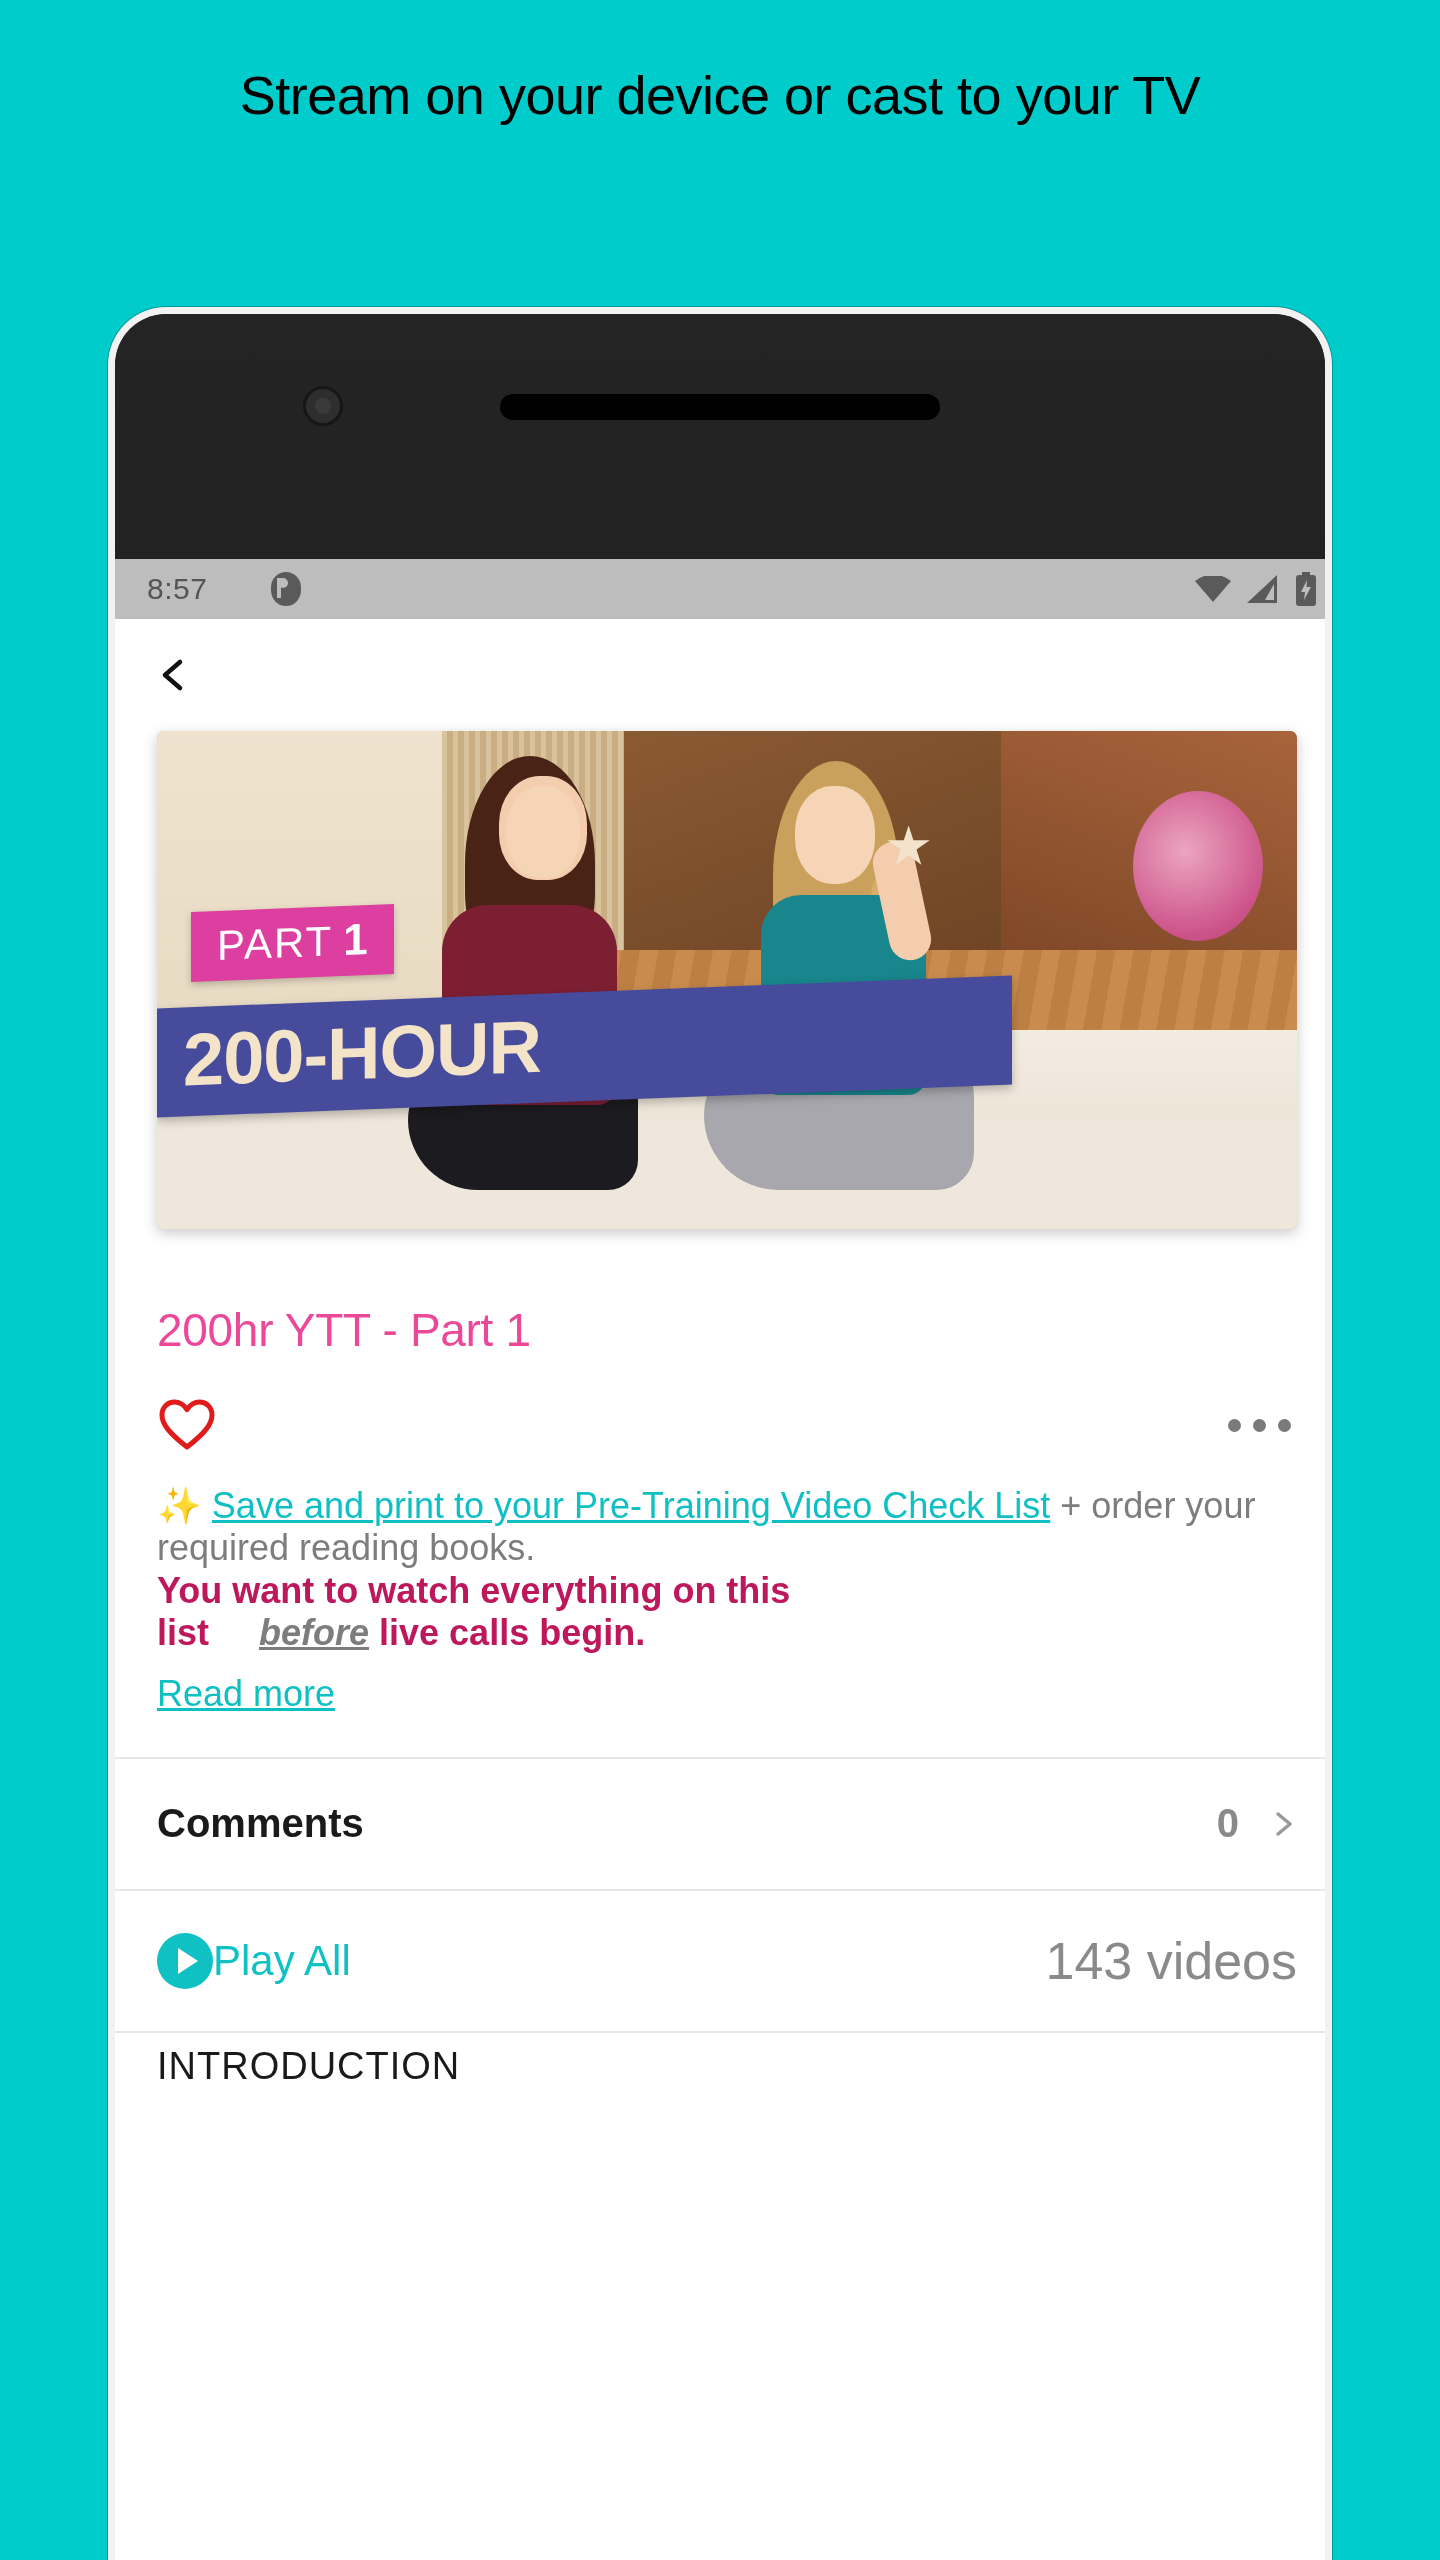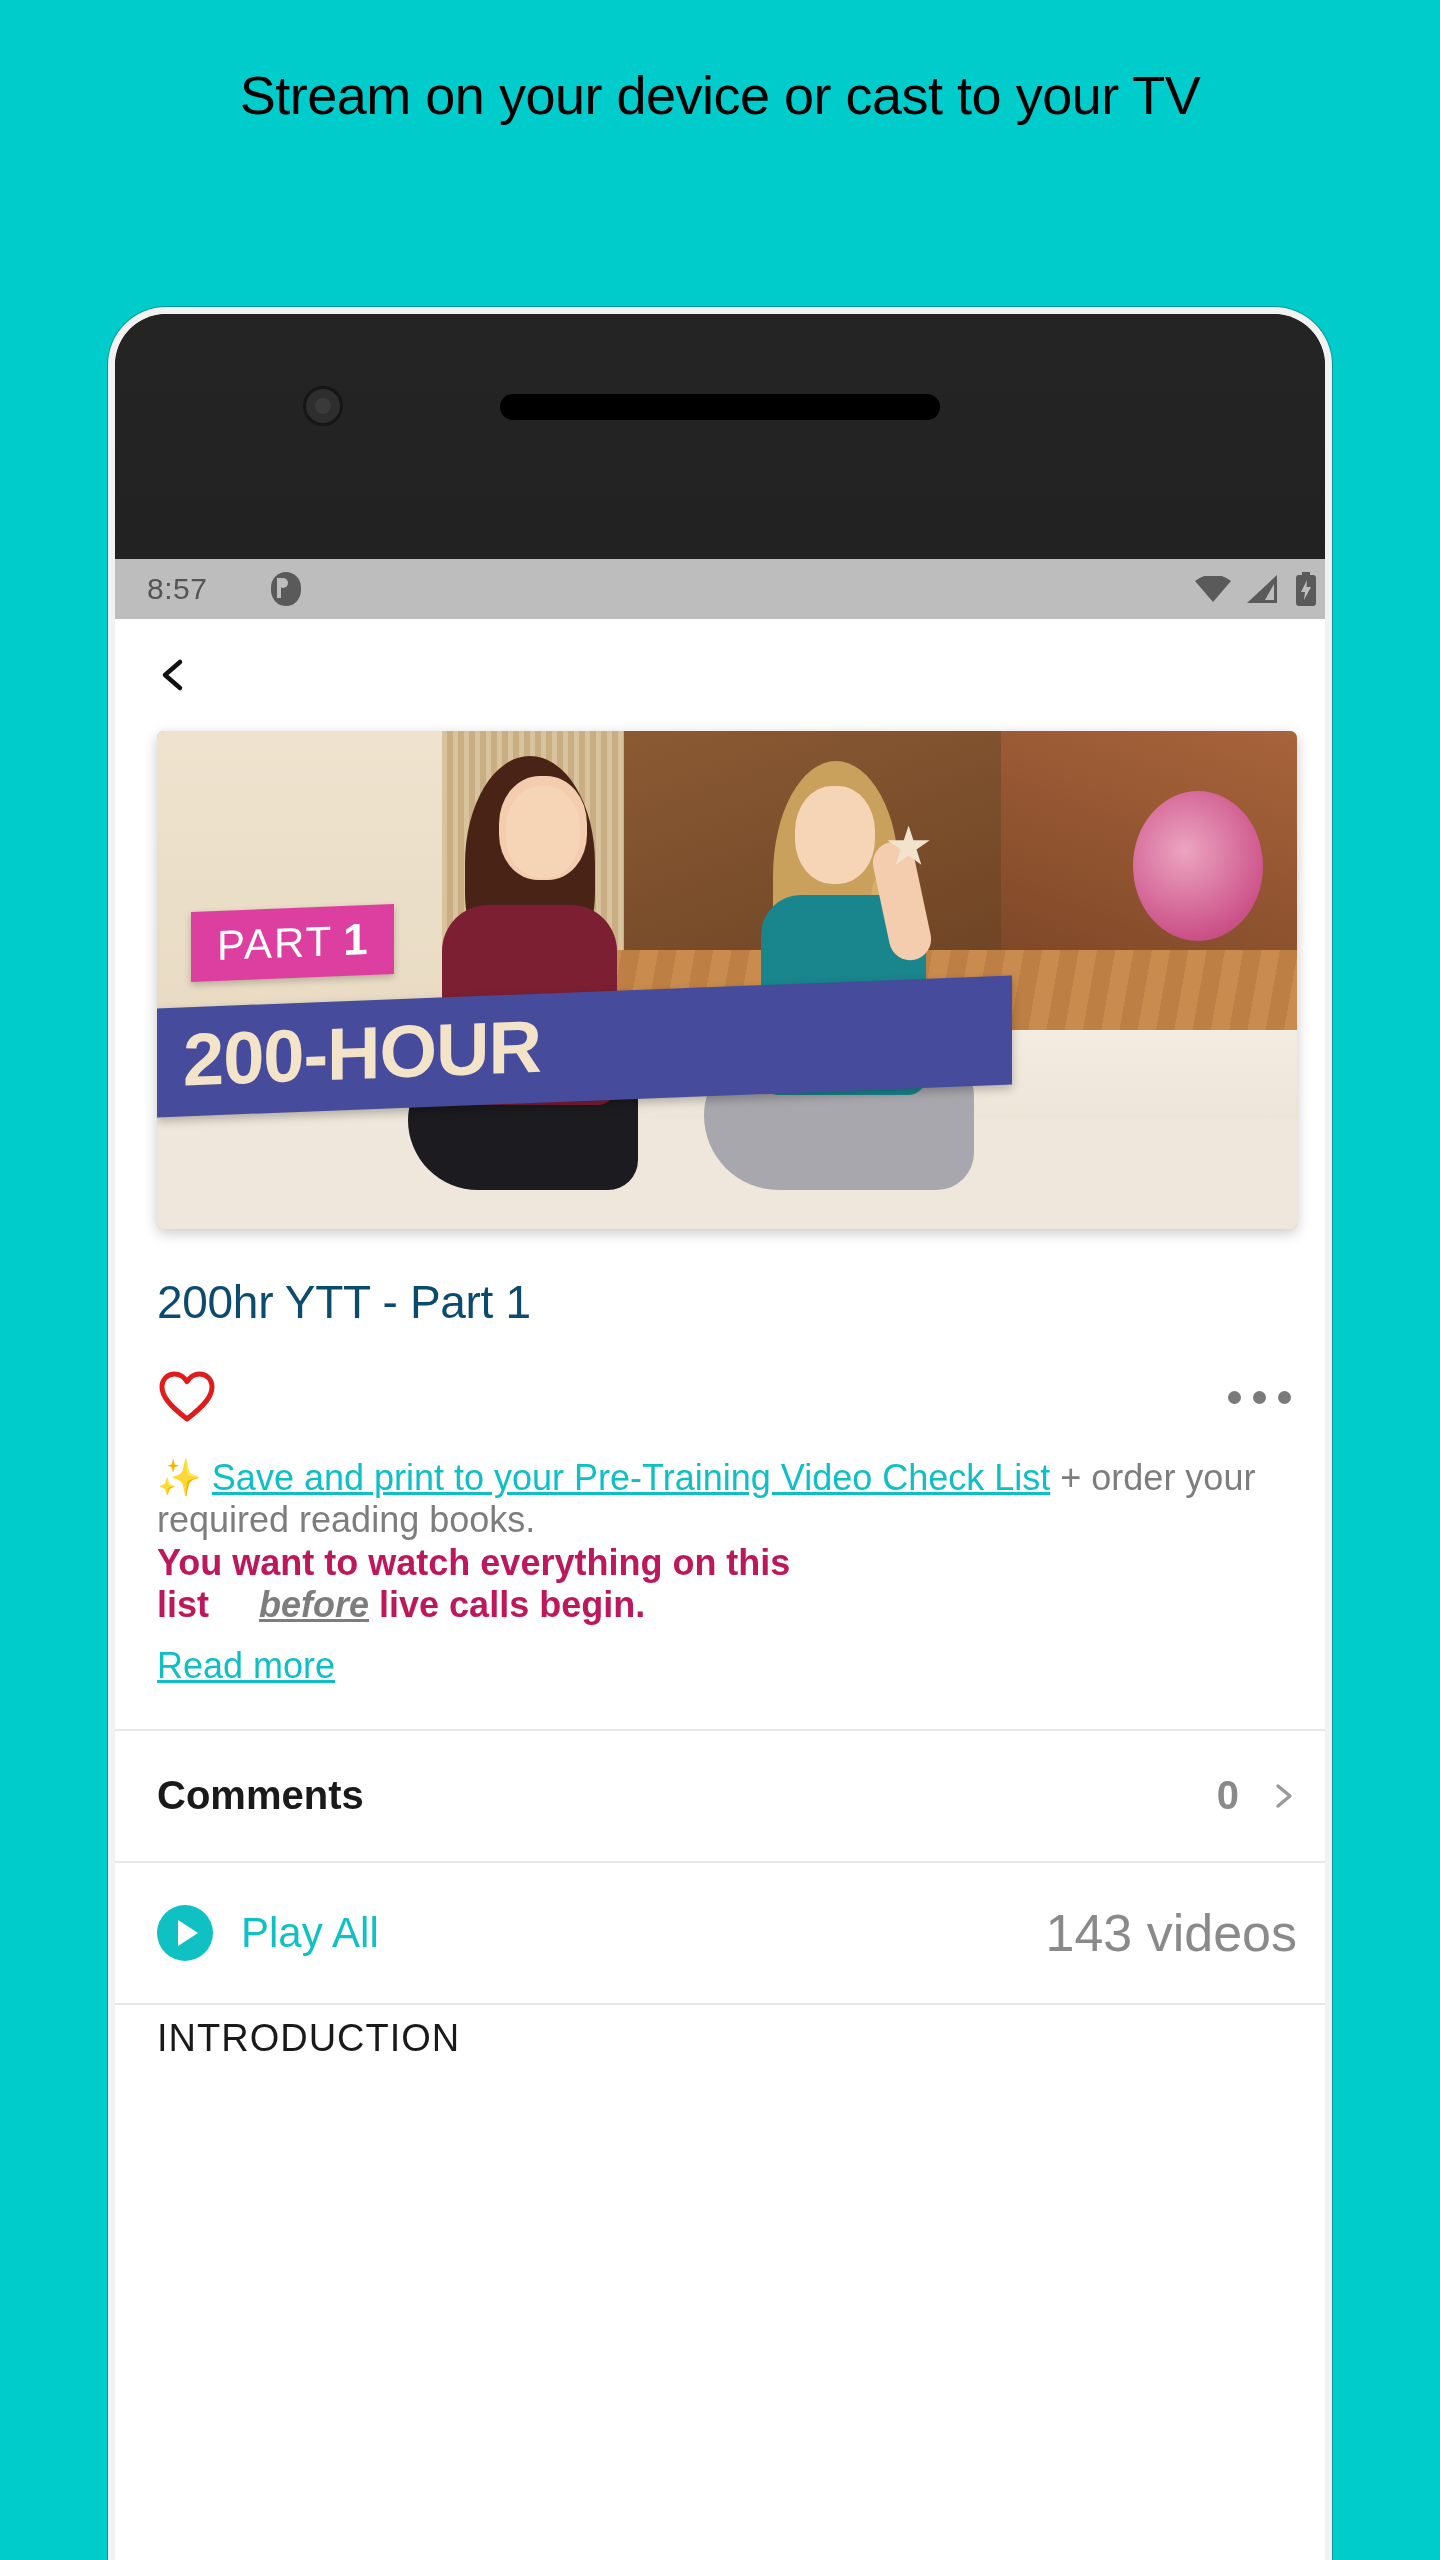--- a/index.html
+++ b/index.html
@@ -185,21 +185,21 @@
     width:75%; padding:10px 0 14px 26px;
     background:#474b9c; transform:skewY(-2.2deg);
     box-shadow:0 4px 10px rgba(0,0,0,.25);
   }
   .badge-hour .t{
     color:#f3e3c9; font-size:74px; font-weight:700; letter-spacing:-1px;
   }
 
   
   .vtitle{
-    padding:46px 42px 0 42px; font-size:46px; color:#0c4a6e; letter-spacing:-0.3px;
+    padding:74px 42px 0 42px; font-size:46px; color:#ec4899; letter-spacing:-0.3px;
   }
 
   
   .actions{
     display:flex; align-items:center; justify-content:space-between;
     padding:42px 48px 0 44px;
   }
   .heart{ width:56px; height:52px; }
   .dots{ display:flex; gap:12px; align-items:center; }
   .dots i{ width:13px; height:13px; border-radius:50%; background:#7a7a7a; display:block; }
@@ -230,21 +230,21 @@
 
   .playrow{ height:140px; display:flex; align-items:center; padding:0 42px; }
   .play-circle{
     width:56px; height:56px; border-radius:50%; background:#10c1c4;
     display:flex; align-items:center; justify-content:center; flex:none;
   }
   .play-tri{
     width:0; height:0; margin-left:5px;
     border-left:20px solid #fff; border-top:13px solid transparent; border-bottom:13px solid transparent;
   }
-  .play-label{ margin-left:28px; font-size:42px; color:#10c1c4; }
+  .play-label{ font-size:42px; color:#10c1c4; }
   .vidcount{ margin-left:auto; font-size:52px; color:#8a8a8a; }
 
   .section-head{ padding:12px 42px 0 42px; font-size:38px; color:#1a1a1a; letter-spacing:1px; }
 </style>
 </head>
 <body>
 
 <div class="headline">Stream on your device or cast to your TV</div>
 
 <div class="phone">

